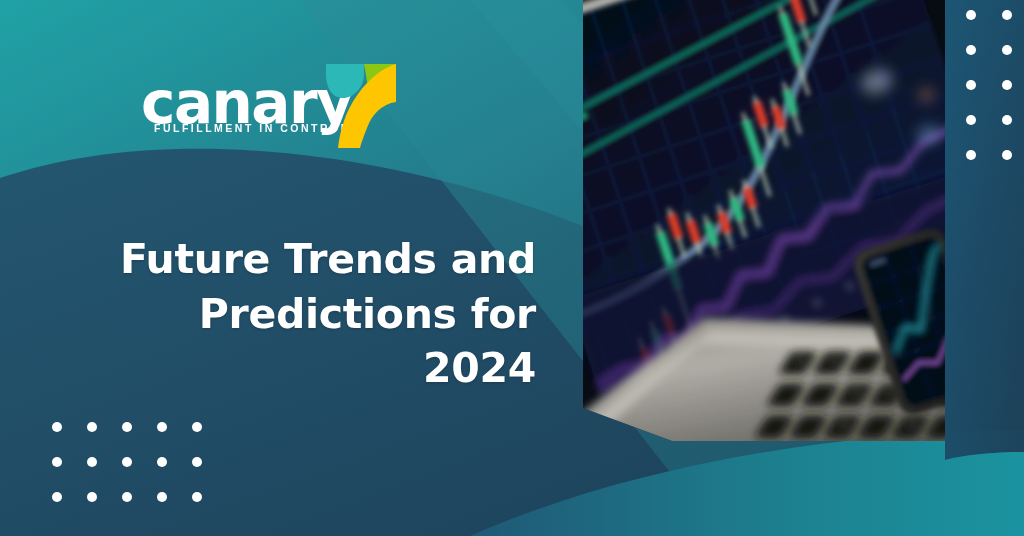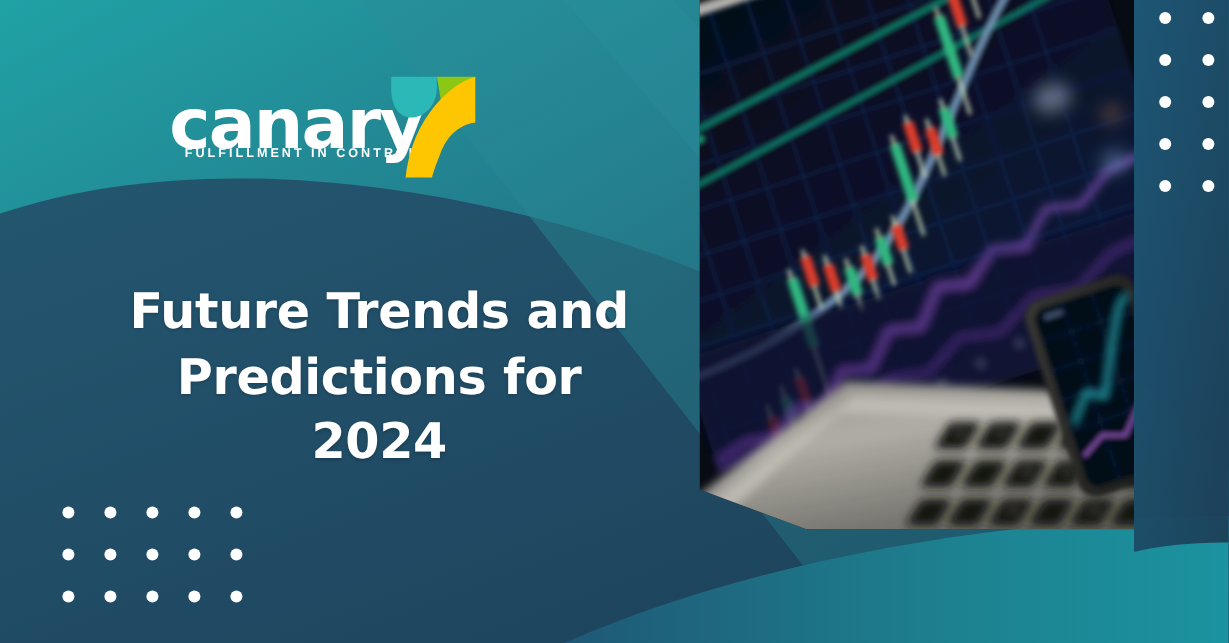--- a/index.html
+++ b/index.html
@@ -46,21 +46,21 @@
   #logo-mark {
     position:absolute; left:183px; top:-10px;
     width:78px; height:92px;
   }
   
   #headline {
     position:absolute;
     left:96px; top:232px;
     width:440px;
     z-index:20;
-    text-align:center;
+    text-align:right;
     color:#ffffff;
     font-size:41px;
     font-weight:700;
     line-height:1.33;
     letter-spacing:-0.3px;
     font-family:"DejaVu Sans", sans-serif;
     text-shadow:0 1px 3px rgba(0,0,0,0.22);
   }
   
   .dot-grid { position:absolute; z-index:20; display:grid; }

